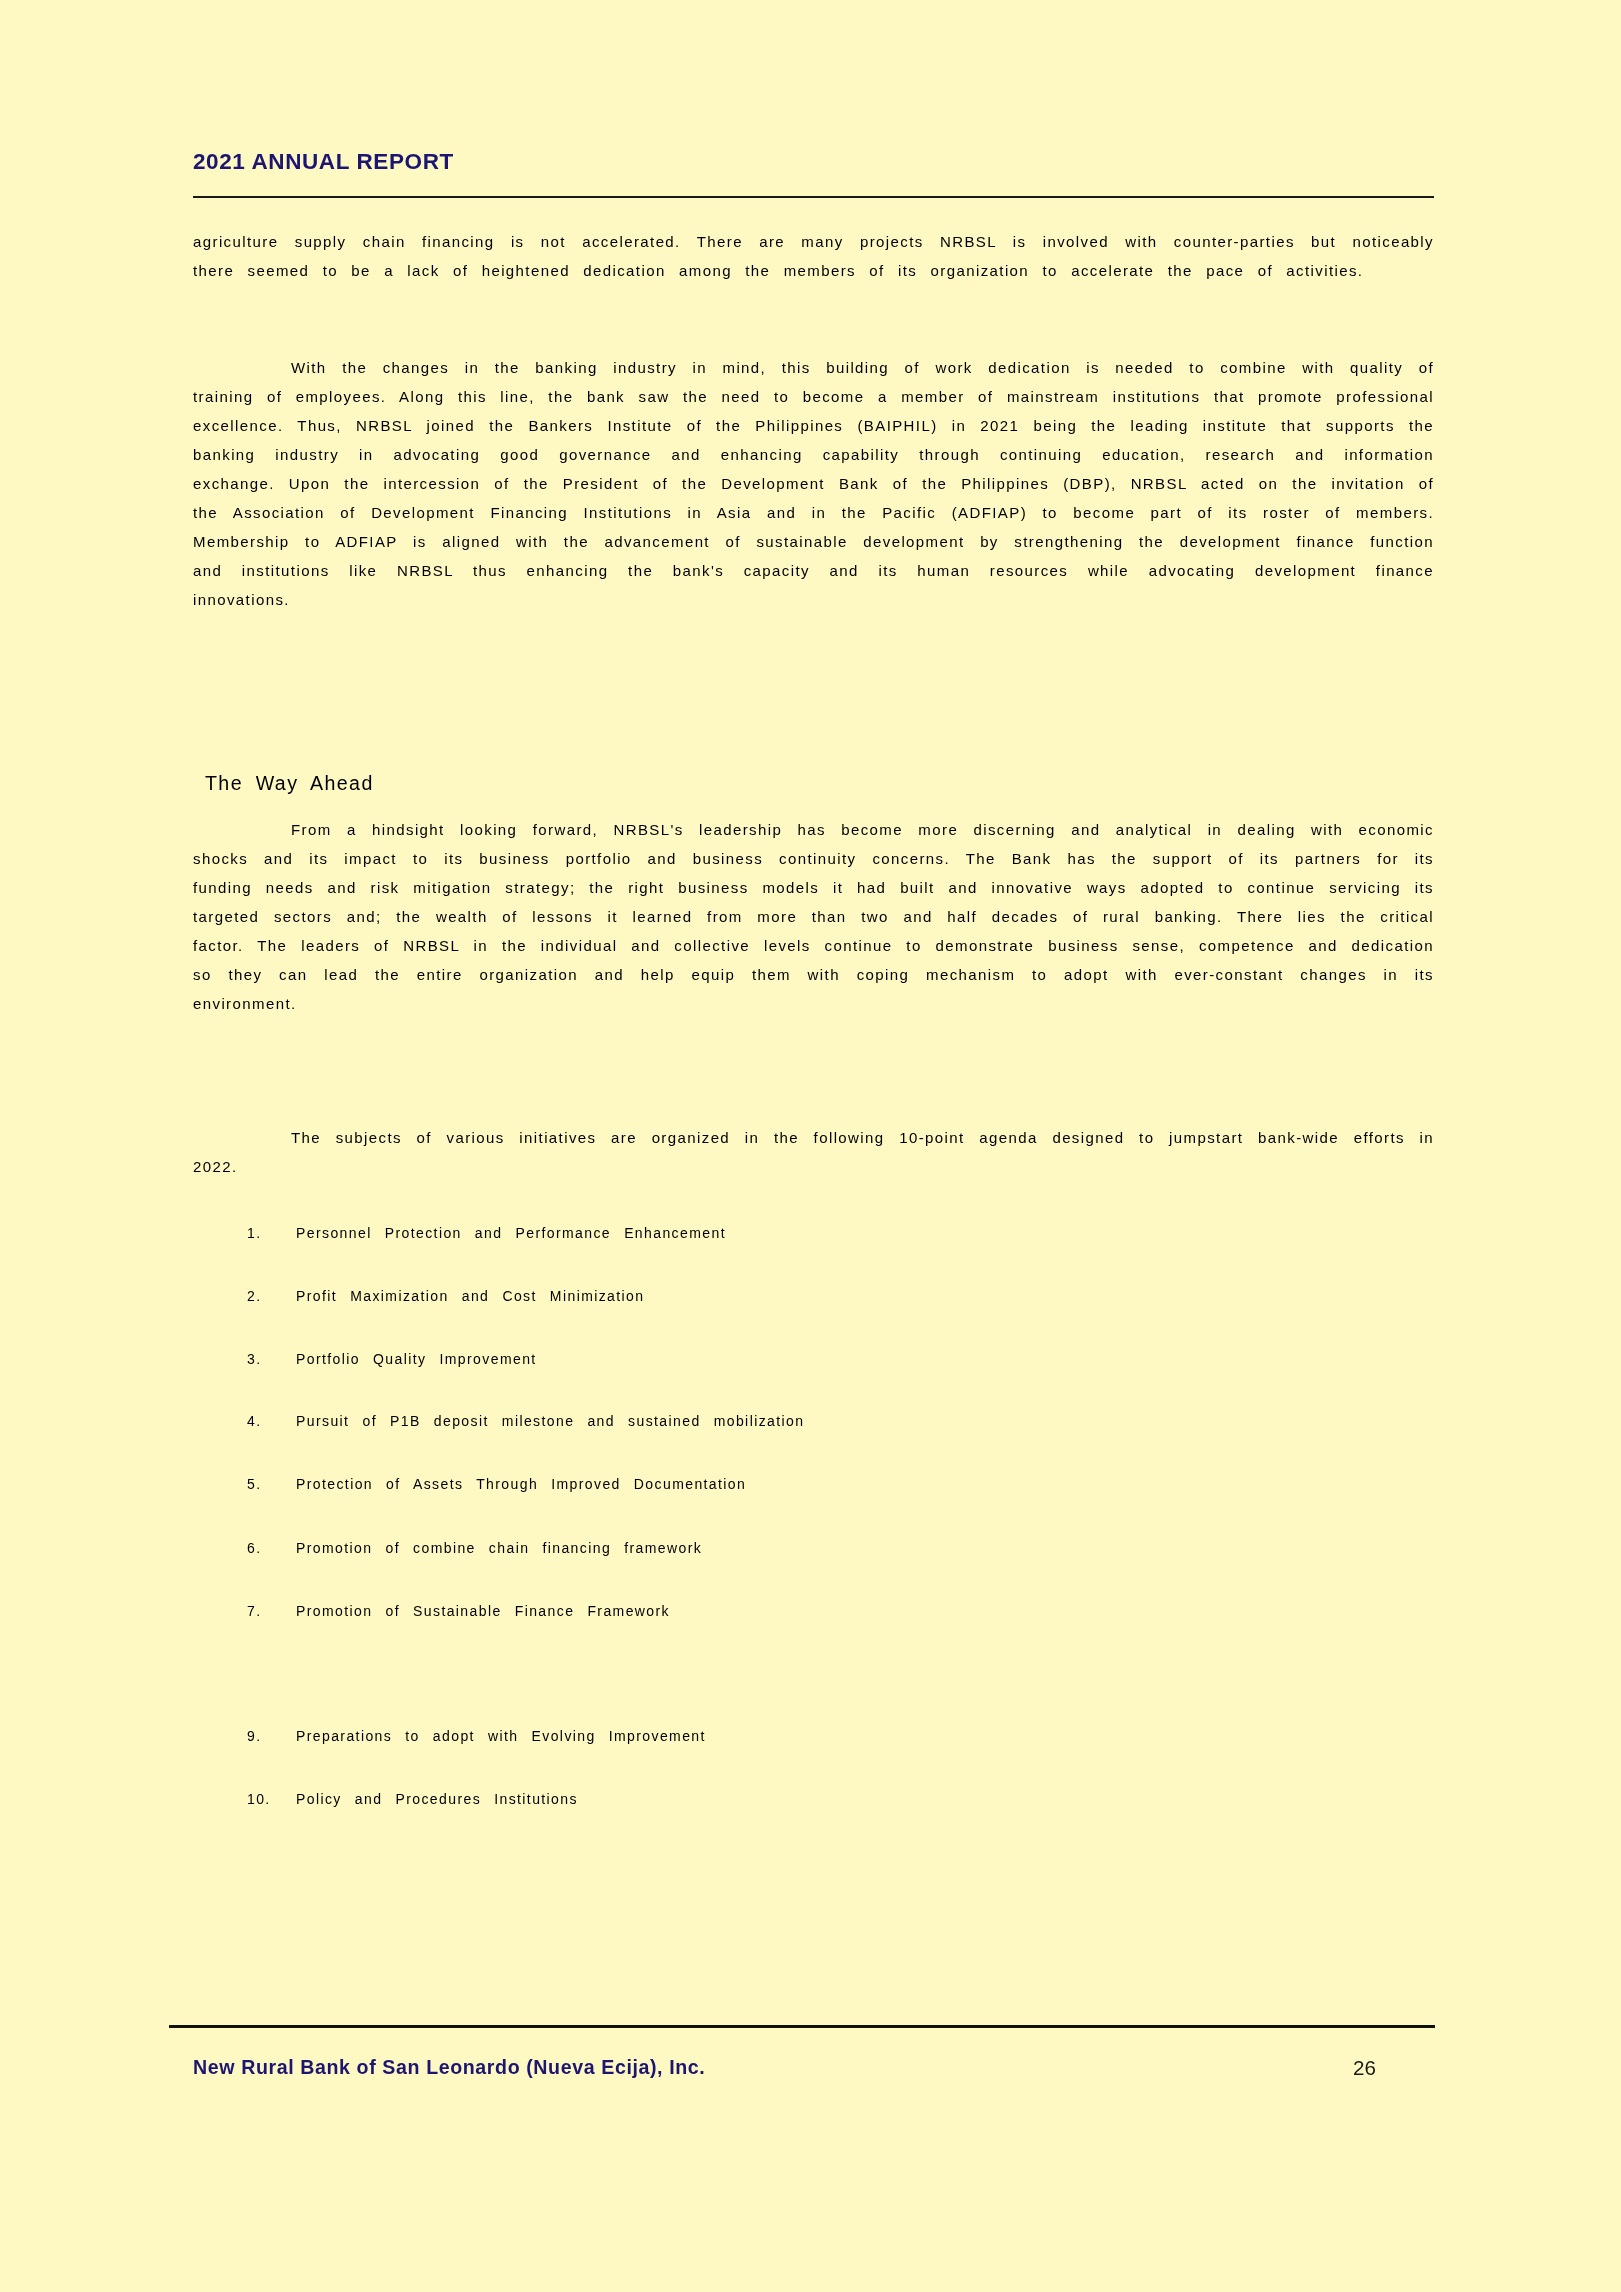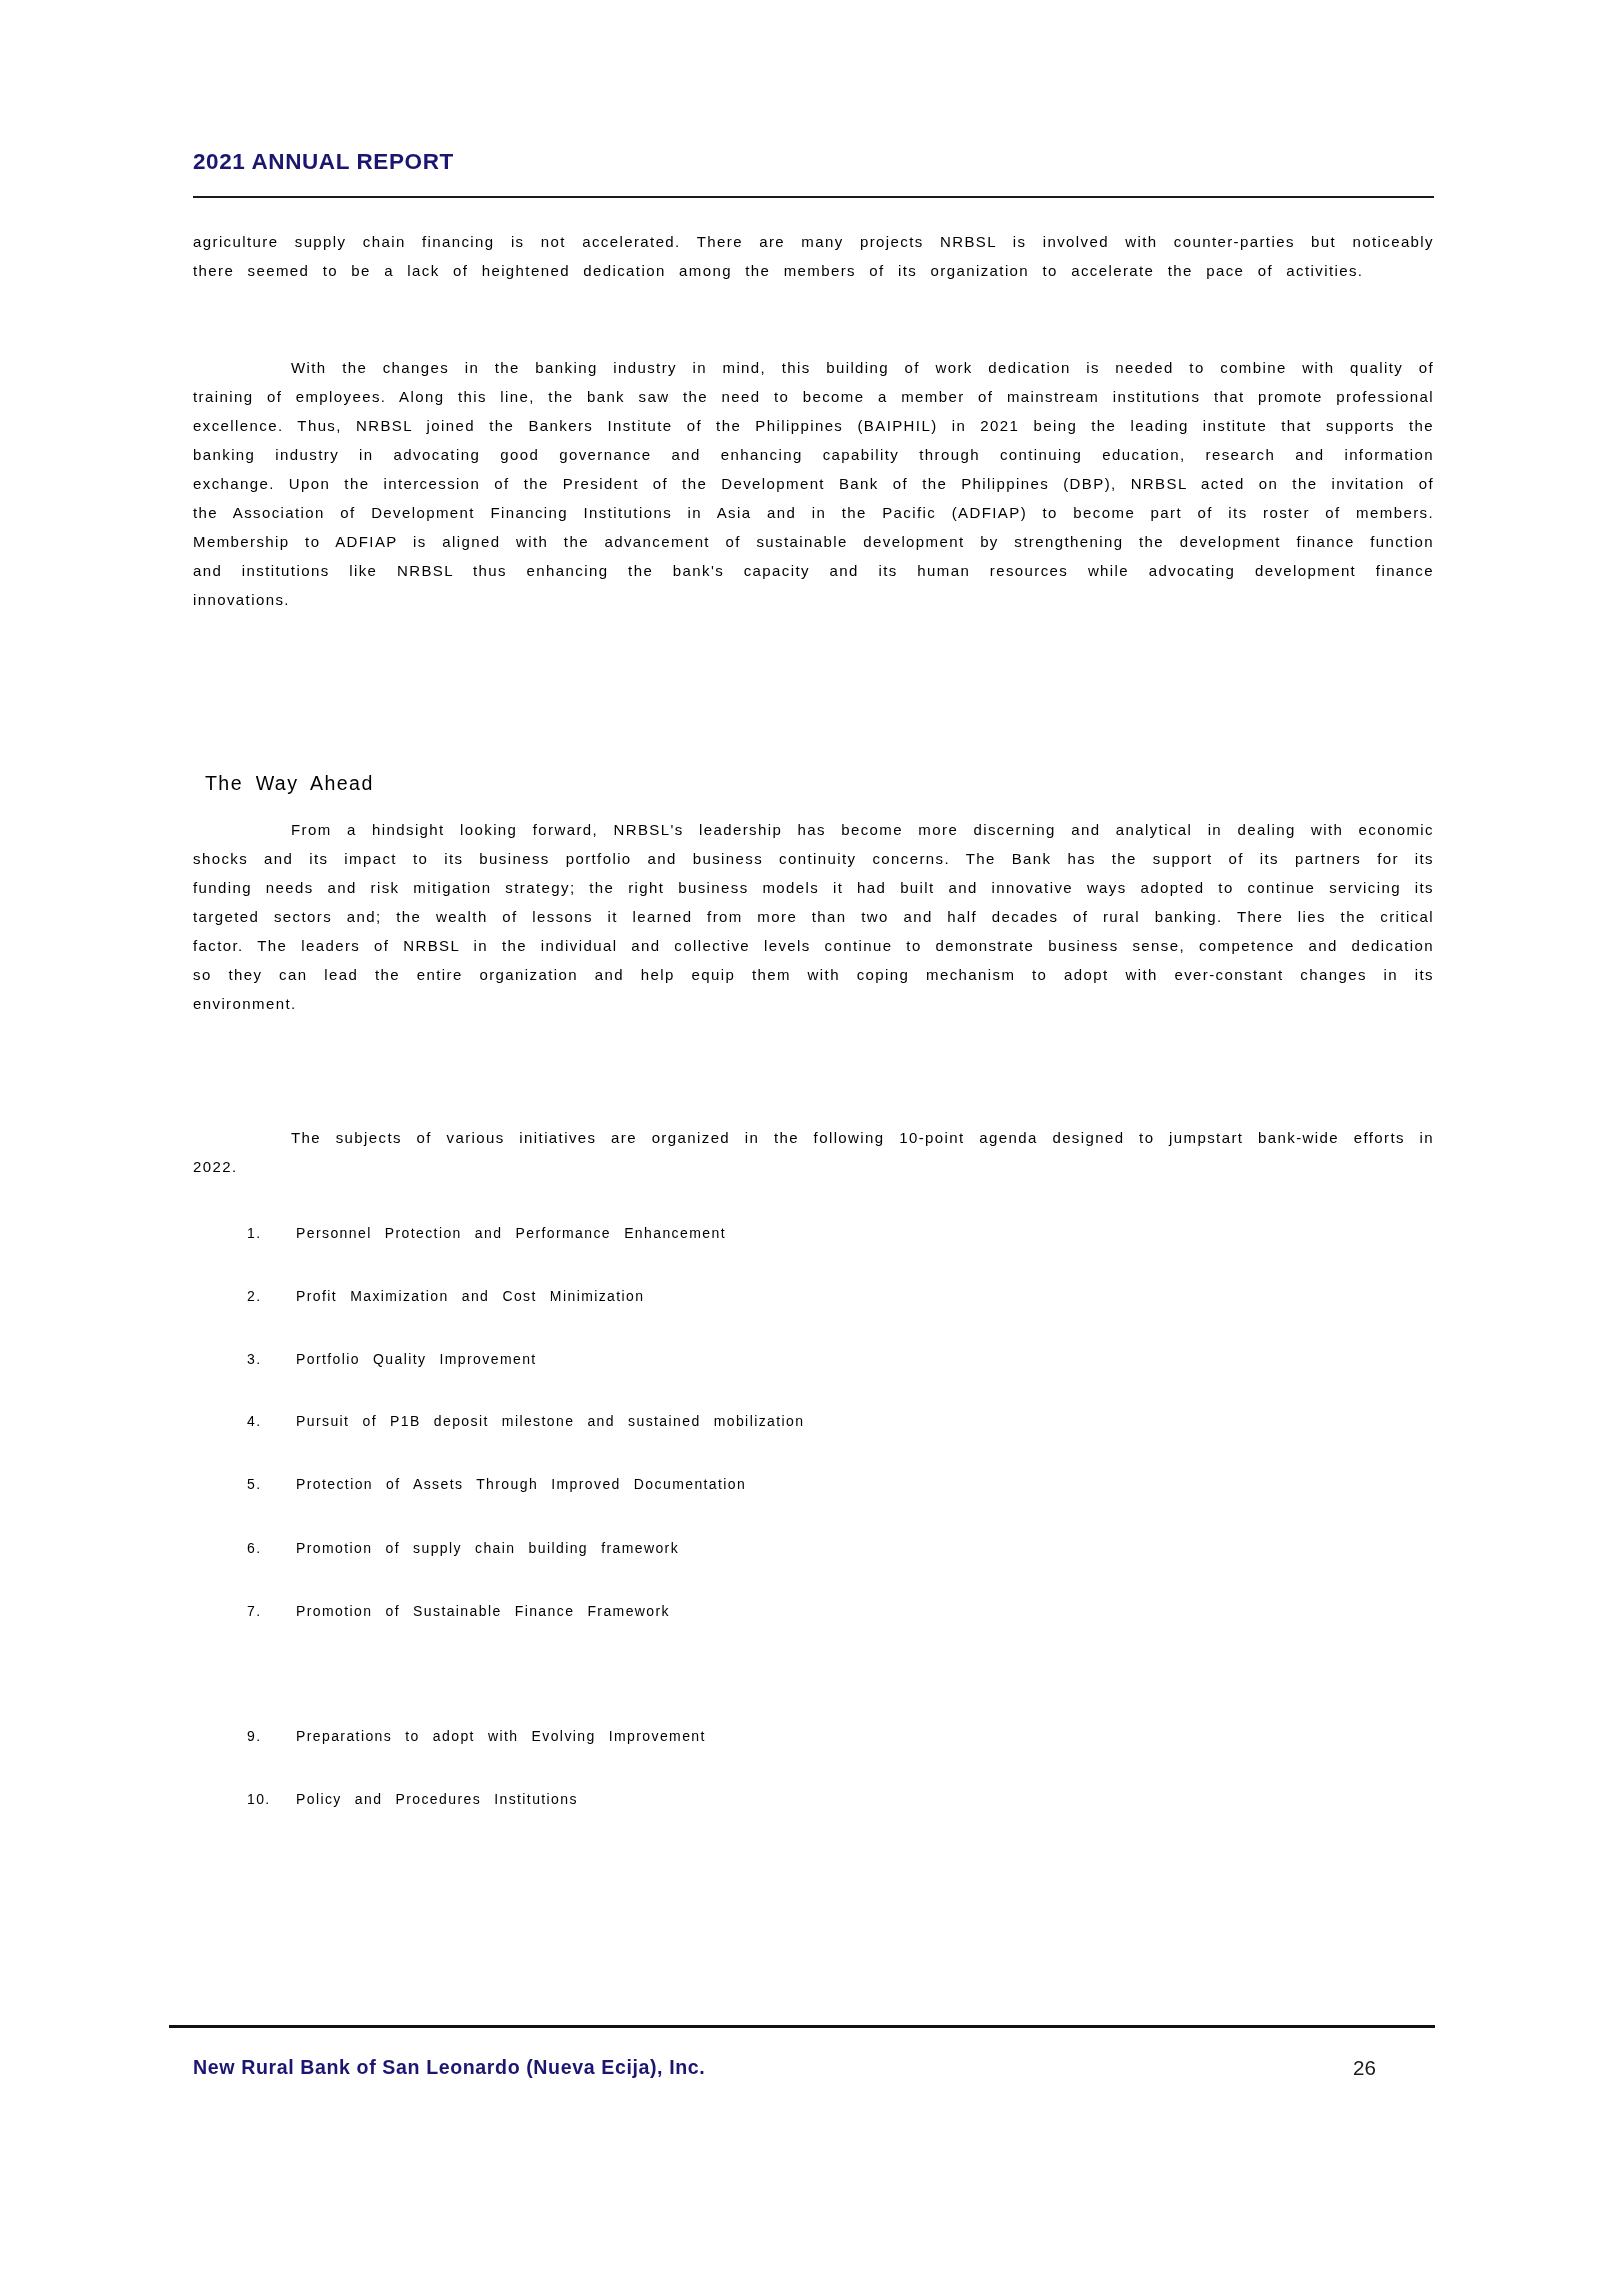--- a/index.html
+++ b/index.html
@@ -1,21 +1,21 @@
 <!DOCTYPE html>
 <html style="--navy: #1c1670; --body-text: #000000;"><head>
 <meta charset="utf-8">
 <style>
   html, body { margin: 0; padding: 0; background: #e8e8e8; }
   .page {
     position: relative;
     width: 1621px;
     height: 2293px;
     margin: 0 auto;
-    background: #ffffff;
+    background: #fef9c3;
     font-family: "Liberation Sans", "DejaVu Sans", sans-serif;
     color: var(--body-text, #000000);
     overflow: hidden;
   }
   .header-title {
     position: absolute;
     left: 193px;
     top: 149px;
     font-size: 22.5px;
     font-weight: bold;
@@ -124,21 +124,21 @@
   <div class="agenda-row" style="top:1345px">
     <span class="agenda-num">3.</span><span class="agenda-text">Portfolio Quality Improvement</span>
   </div>
   <div class="agenda-row" style="top:1407px">
     <span class="agenda-num">4.</span><span class="agenda-text">Pursuit of P1B deposit milestone and sustained mobilization</span>
   </div>
   <div class="agenda-row" style="top:1470px">
     <span class="agenda-num">5.</span><span class="agenda-text">Protection of Assets Through Improved Documentation</span>
   </div>
   <div class="agenda-row" style="top:1534px">
-    <span class="agenda-num">6.</span><span class="agenda-text">Promotion of supply chain building framework</span>
+    <span class="agenda-num">6.</span><span class="agenda-text">Promotion of combine chain financing framework</span>
   </div>
   <div class="agenda-row" style="top:1597px">
     <span class="agenda-num">7.</span><span class="agenda-text">Promotion of Sustainable Finance Framework</span>
   </div>
   <div class="agenda-row" style="top:1722px">
     <span class="agenda-num">9.</span><span class="agenda-text">Preparations to adopt with Evolving Improvement</span>
   </div>
   <div class="agenda-row" style="top:1785px">
     <span class="agenda-num">10.</span><span class="agenda-text">Policy and Procedures Institutions</span>
   </div>

